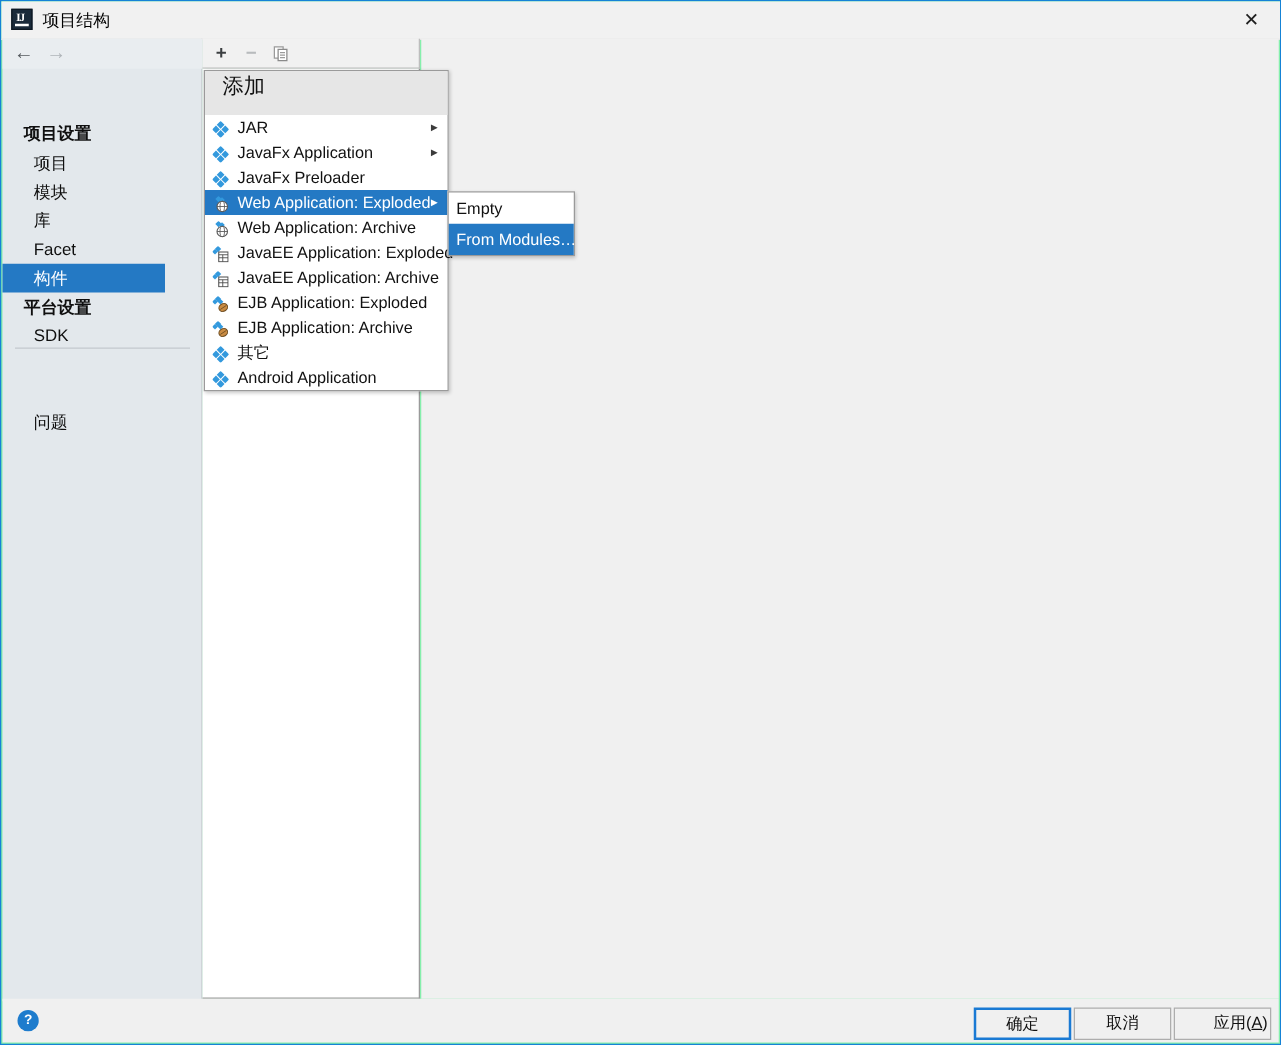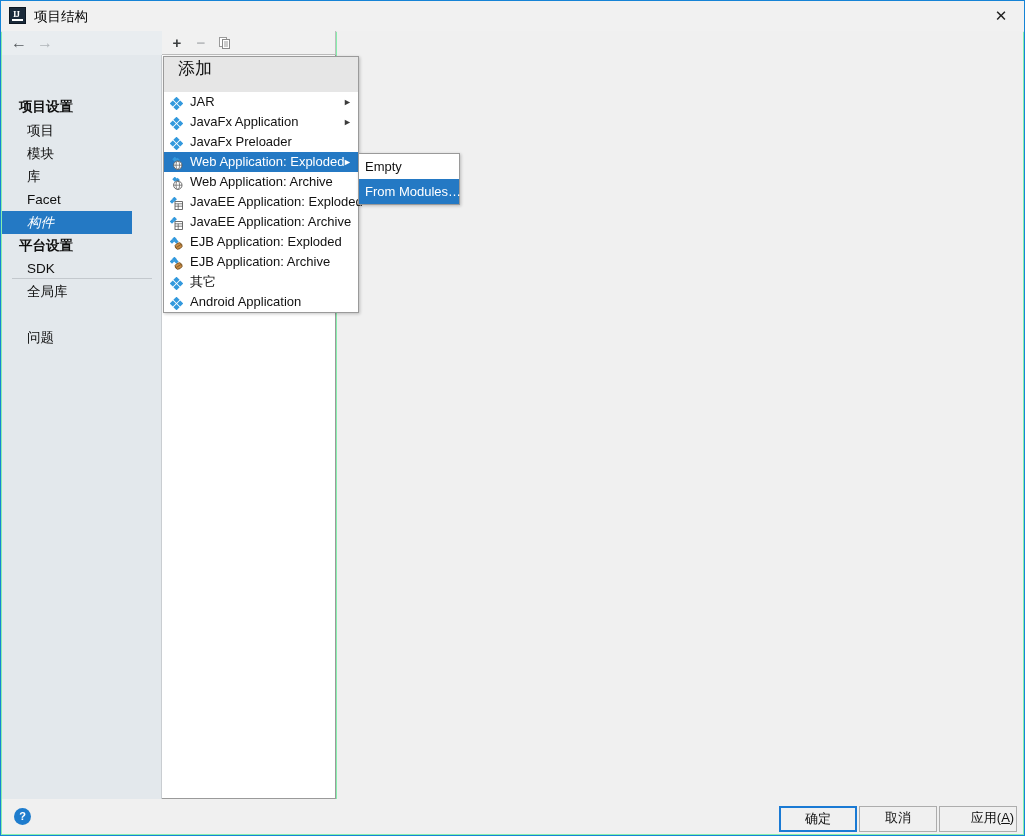--- a/index.html
+++ b/index.html
@@ -118,21 +118,20 @@
     height: 23px;
     line-height: 23px;
     font-size: 13.5px;
     color: #0f0f0f;
     box-sizing: border-box;
   }
   .side-item .lbl { margin-left: 25px; }
   .side-item.selected {
     background: #2479c4;
     color: #ffffff;
-    font-style: italic;
   }
   #side-sep {
     position: absolute;
     left: 10px;
     top: 247px;
     width: 140px;
     height: 1px;
     background: #c3c8cd;
   }
 
@@ -316,21 +315,20 @@
 
     <div class="side-group" style="top:67px">项目设置</div>
     <div class="side-group" style="top:206px">平台设置</div>
 
     <div class="side-item" style="top:88px"><span class="lbl">项目</span></div>
     <div class="side-item" style="top:111px"><span class="lbl">模块</span></div>
     <div class="side-item" style="top:134px"><span class="lbl">库</span></div>
     <div class="side-item" style="top:157px"><span class="lbl">Facet</span></div>
     <div class="side-item selected" style="top:180px"><span class="lbl">构件</span></div>
     <div class="side-item" style="top:226px"><span class="lbl">SDK</span></div>
-    <div class="side-item" style="top:249px"><span class="lbl">全局库</span></div>
 
     <div id="side-sep"></div>
 
     <div class="side-item" style="top:295px"><span class="lbl">问题</span></div>
   </div>
 
   <div id="toolbar">
     <div class="tb-icon" id="tb-add">+</div>
     <div class="tb-icon" id="tb-remove">−</div>
     <div class="tb-icon" id="tb-copy">

